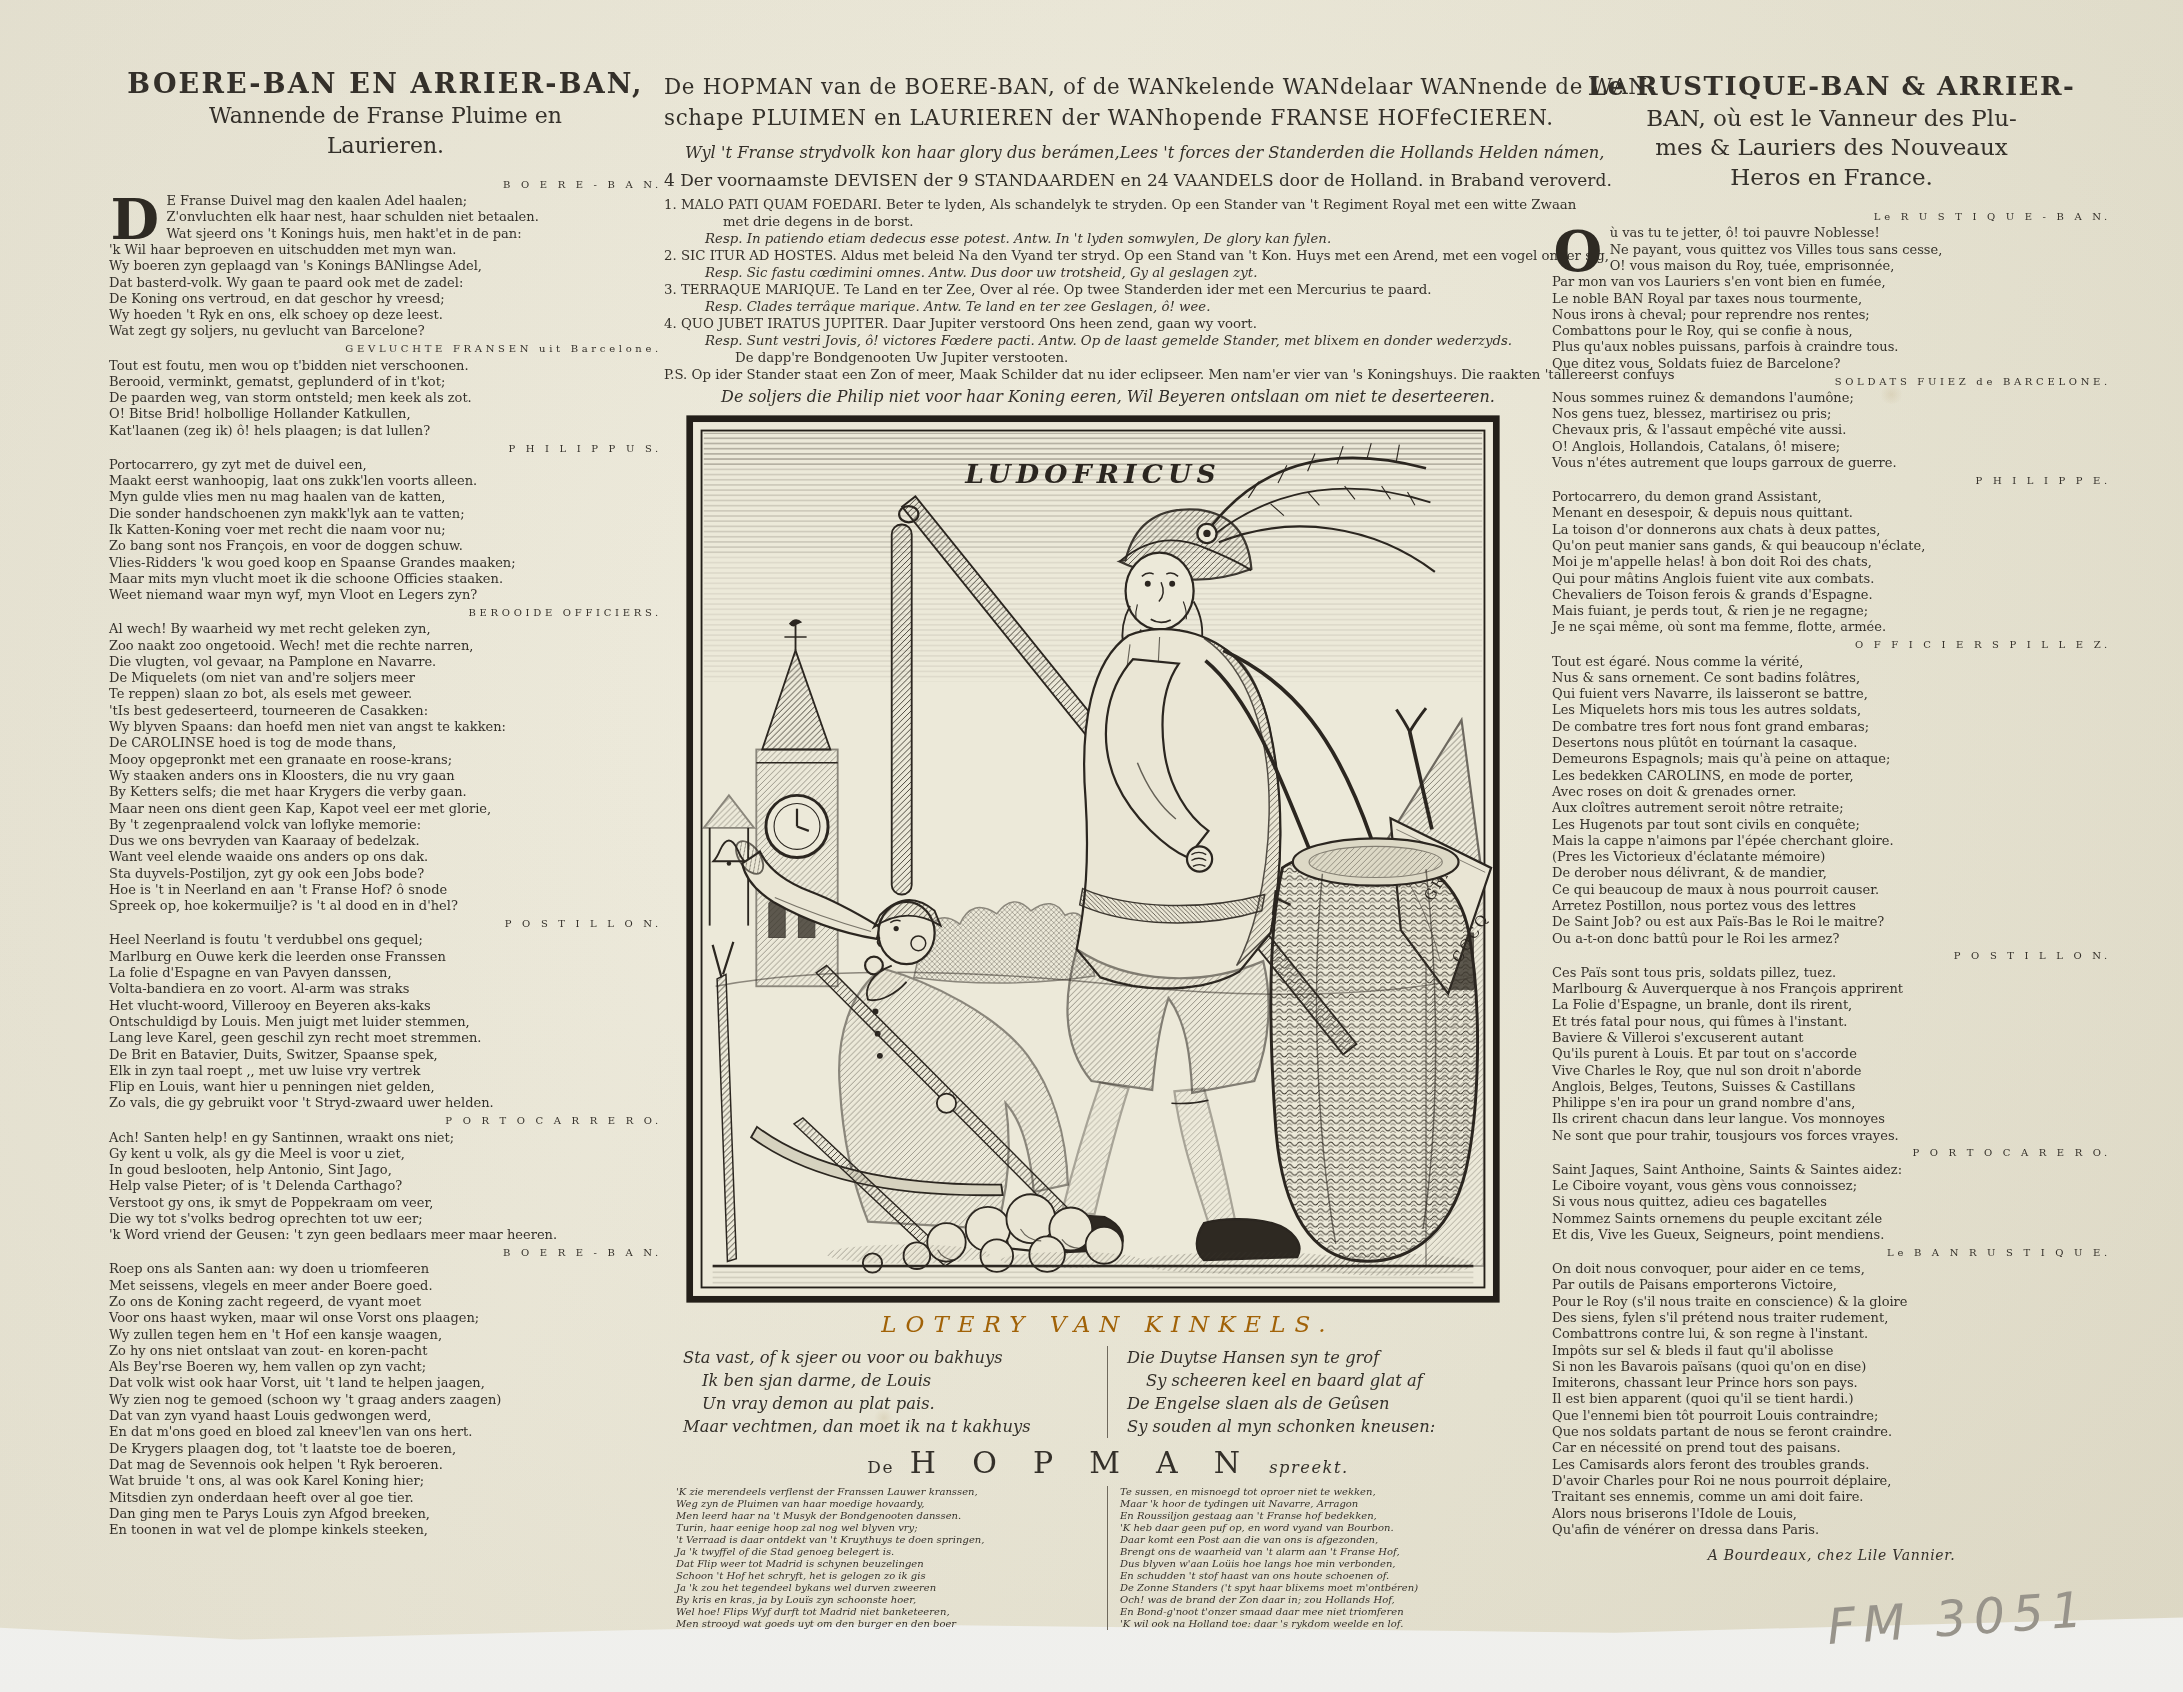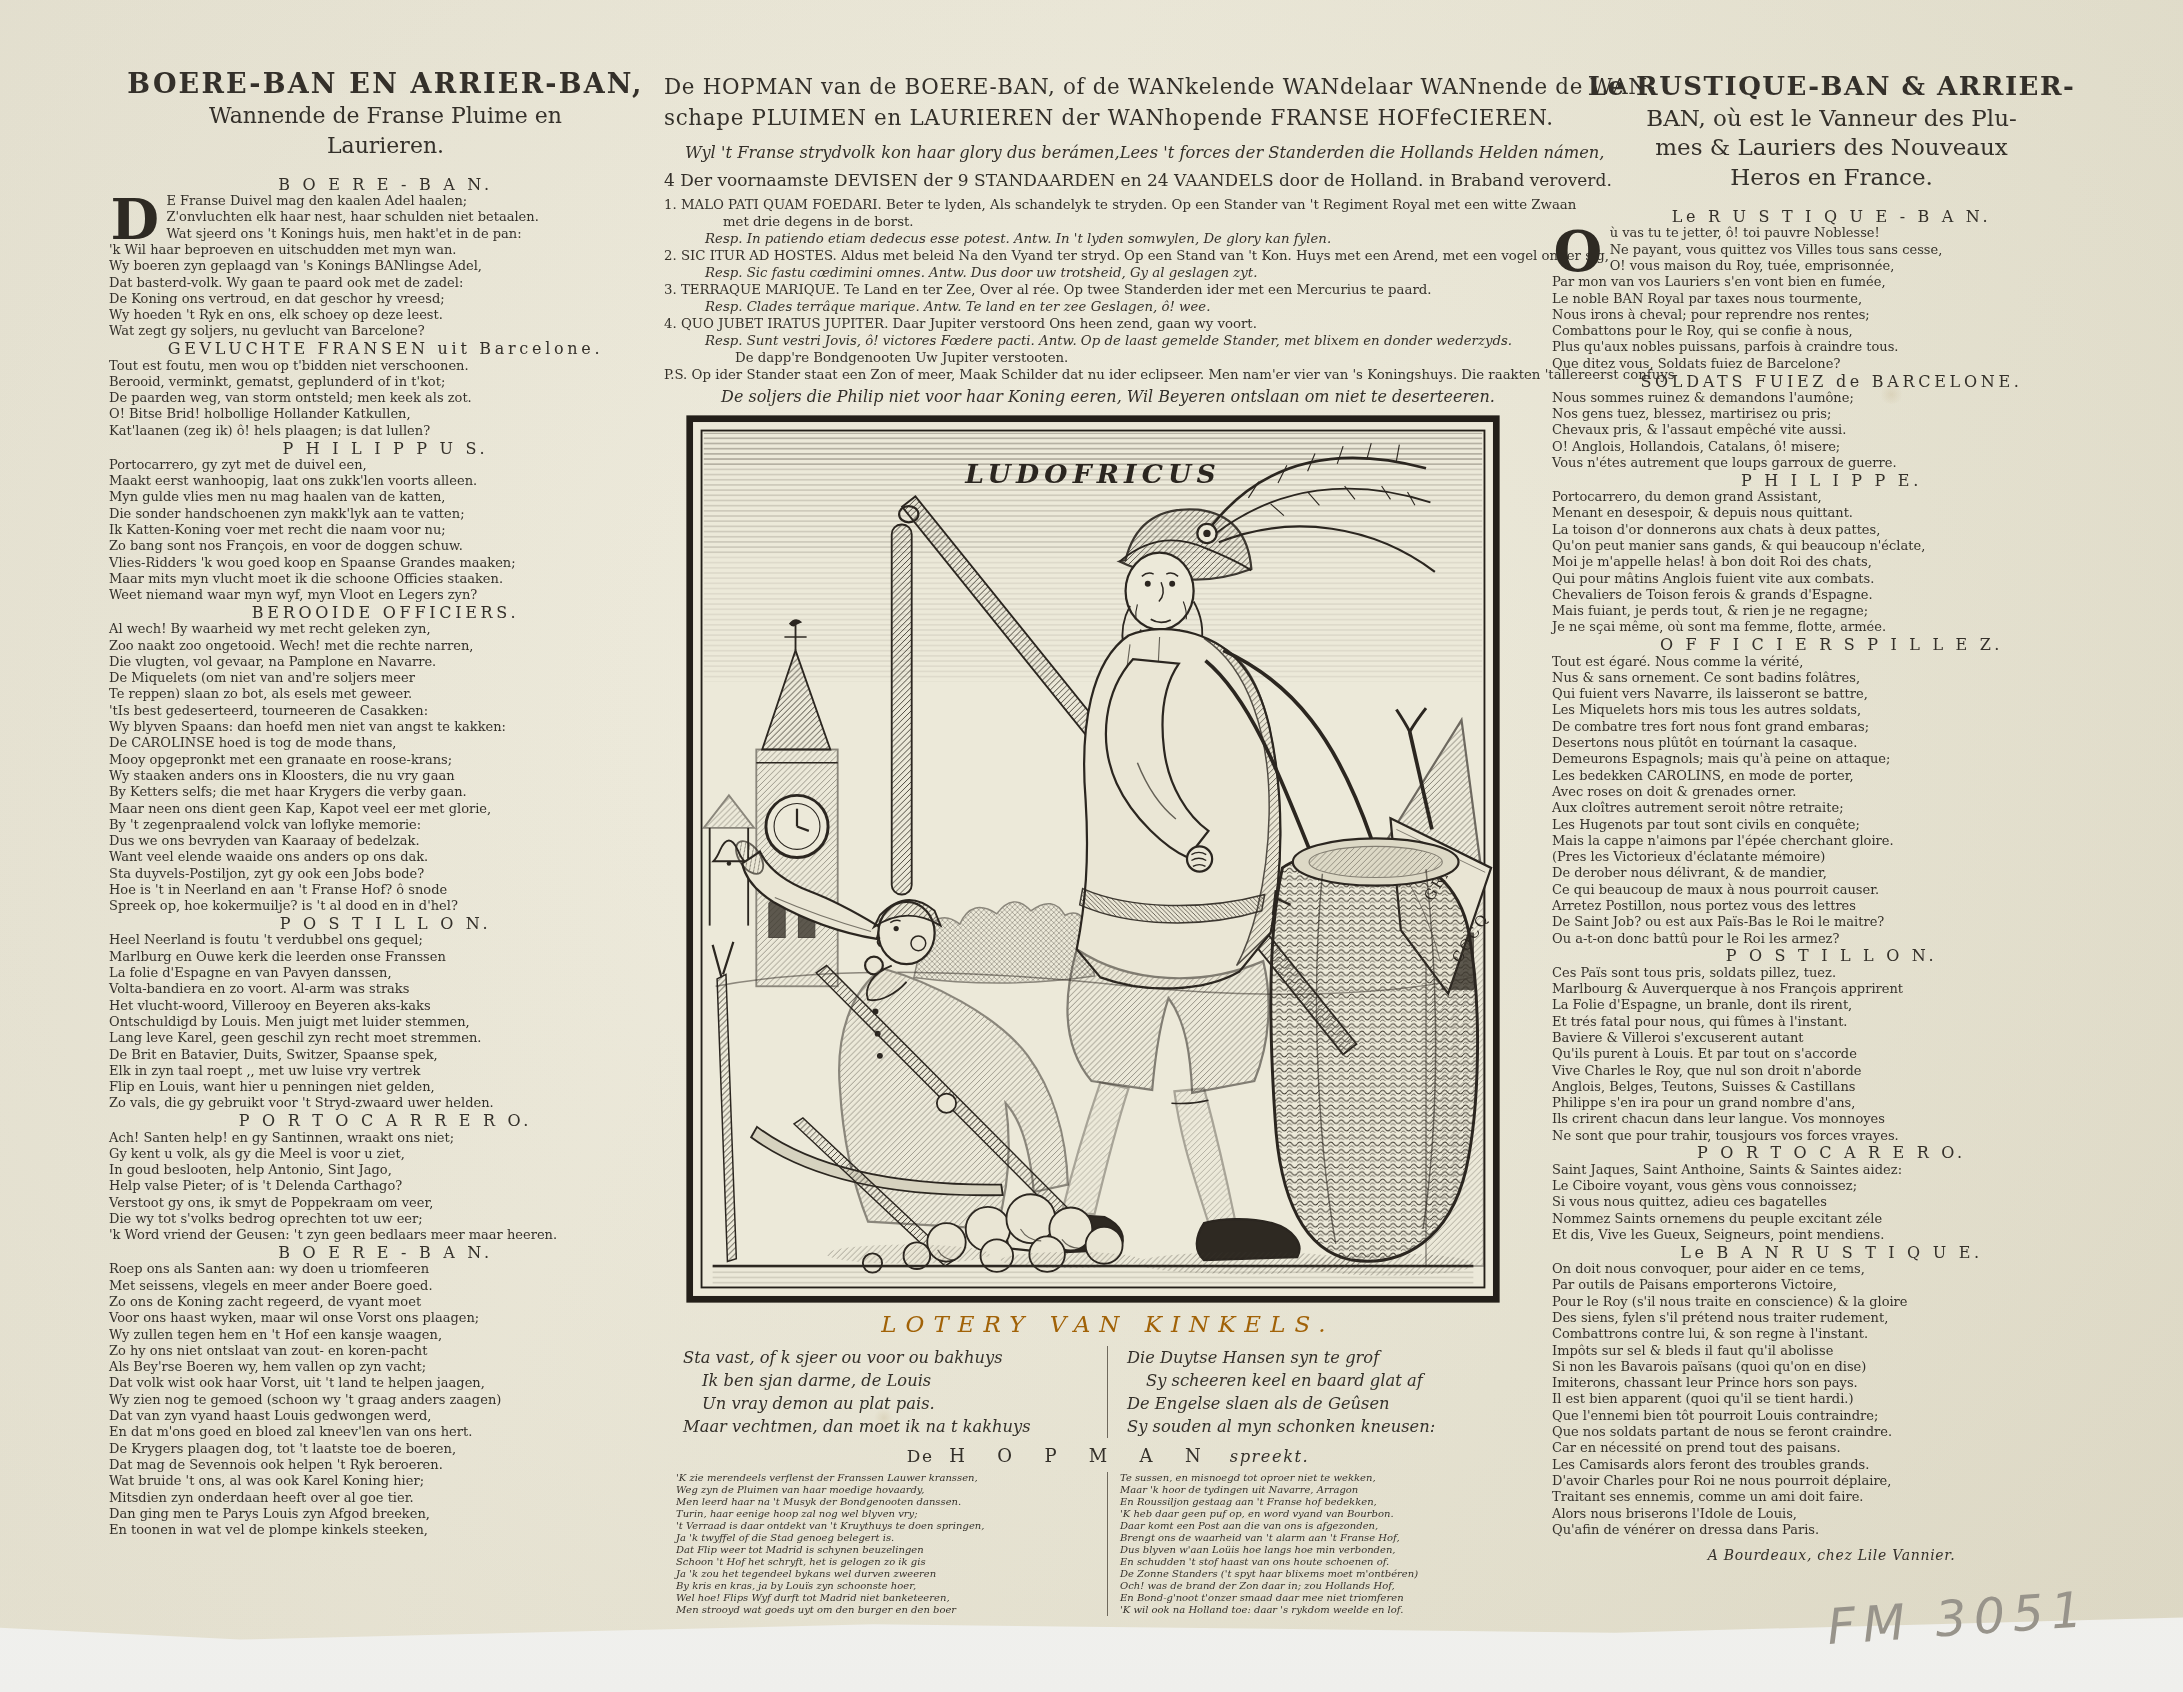--- a/index.html
+++ b/index.html
@@ -27,21 +27,21 @@
   .left-col{left:109px;top:68px;width:553px;}
   .right-col{left:1552px;top:71px;width:559px;}
   .mid-col{left:664px;top:71px;width:888px;}
 
   .lt1{font-size:27px;font-weight:bold;letter-spacing:2.2px;text-align:center;white-space:nowrap;}
   .lt2{font-size:22px;text-align:center;margin-top:4.4px;white-space:nowrap;}
   .rt1{font-size:26px;font-weight:bold;letter-spacing:1.5px;text-align:center;white-space:nowrap;}
   .rt2{font-size:23px;text-align:center;margin-top:3.7px;white-space:nowrap;}
 
   .blocks{margin-top:19px;font-size:13px;line-height:16.3px;}
-  .blocks .h{text-align:center;letter-spacing:3.7px;font-size:16px;clear:left;margin-top:1.5px;white-space:nowrap;}
+  .blocks .h{text-align:right;letter-spacing:3.7px;font-size:10px;clear:left;margin-top:1.5px;white-space:nowrap;}
   .blocks .l{white-space:nowrap;}
   .blocks .cap{float:left;font-size:56px;line-height:44px;padding:3.7px 7.4px 0 1.5px;font-weight:bold;color:#2e2a23;}
   .colo{font-style:italic;text-align:center;font-size:14px;margin-top:9px;letter-spacing:0.7px;}
 
   .mt{font-size:21.4px;text-align:center;letter-spacing:0.7px;line-height:31px;white-space:nowrap;}
   .msub{display:flex;justify-content:space-between;font-style:italic;font-size:16.3px;margin-top:10.4px;padding:0 21px;white-space:nowrap;}
   .mdev-intro{font-size:17px;text-align:center;margin-top:7.4px;white-space:nowrap;}
   .devs{margin-top:6px;font-size:13.3px;line-height:17px;}
   .devs .dev{padding-left:19px;text-indent:-19px;white-space:nowrap;}
   .devs .devc{padding-left:59px;white-space:nowrap;}
@@ -54,21 +54,21 @@
   .etchwrap svg{display:block;}
 
   .lotery{text-align:center;font-style:italic;font-size:23px;letter-spacing:9px;margin-top:7.4px;color:#a16207;}
   .verses{display:flex;margin-top:9px;}
   .vcol{width:50%;font-style:italic;font-size:16.3px;line-height:23px;padding:0 19px;box-sizing:border-box;}
   .vcol.vl{border-right:1.5px solid #6f695d;}
   .vcol .sv{white-space:nowrap;}
   .vcol .svi{padding-left:19px;white-space:nowrap;}
   .hh{text-align:center;margin-top:7.4px;white-space:nowrap;}
   .hh .pre{font-size:17px;letter-spacing:1.5px;}
-  .hh .big{font-size:18px;letter-spacing:13.3px;margin:0 12px;}
+  .hh .big{font-size:30px;letter-spacing:13.3px;margin:0 12px;}
   .hh .post{font-size:16.3px;font-style:italic;letter-spacing:1.5px;}
   .hopman{display:flex;margin-top:6px;}
   .hcol{width:50%;font-style:italic;font-size:10px;line-height:12px;padding:0 12px;box-sizing:border-box;}
   .hcol.vl{border-right:1.1px solid #6f695d;}
   .hcol .l{white-space:nowrap;}
 </style>
 </head>
 <body>
 
 <div class="paper"></div>

